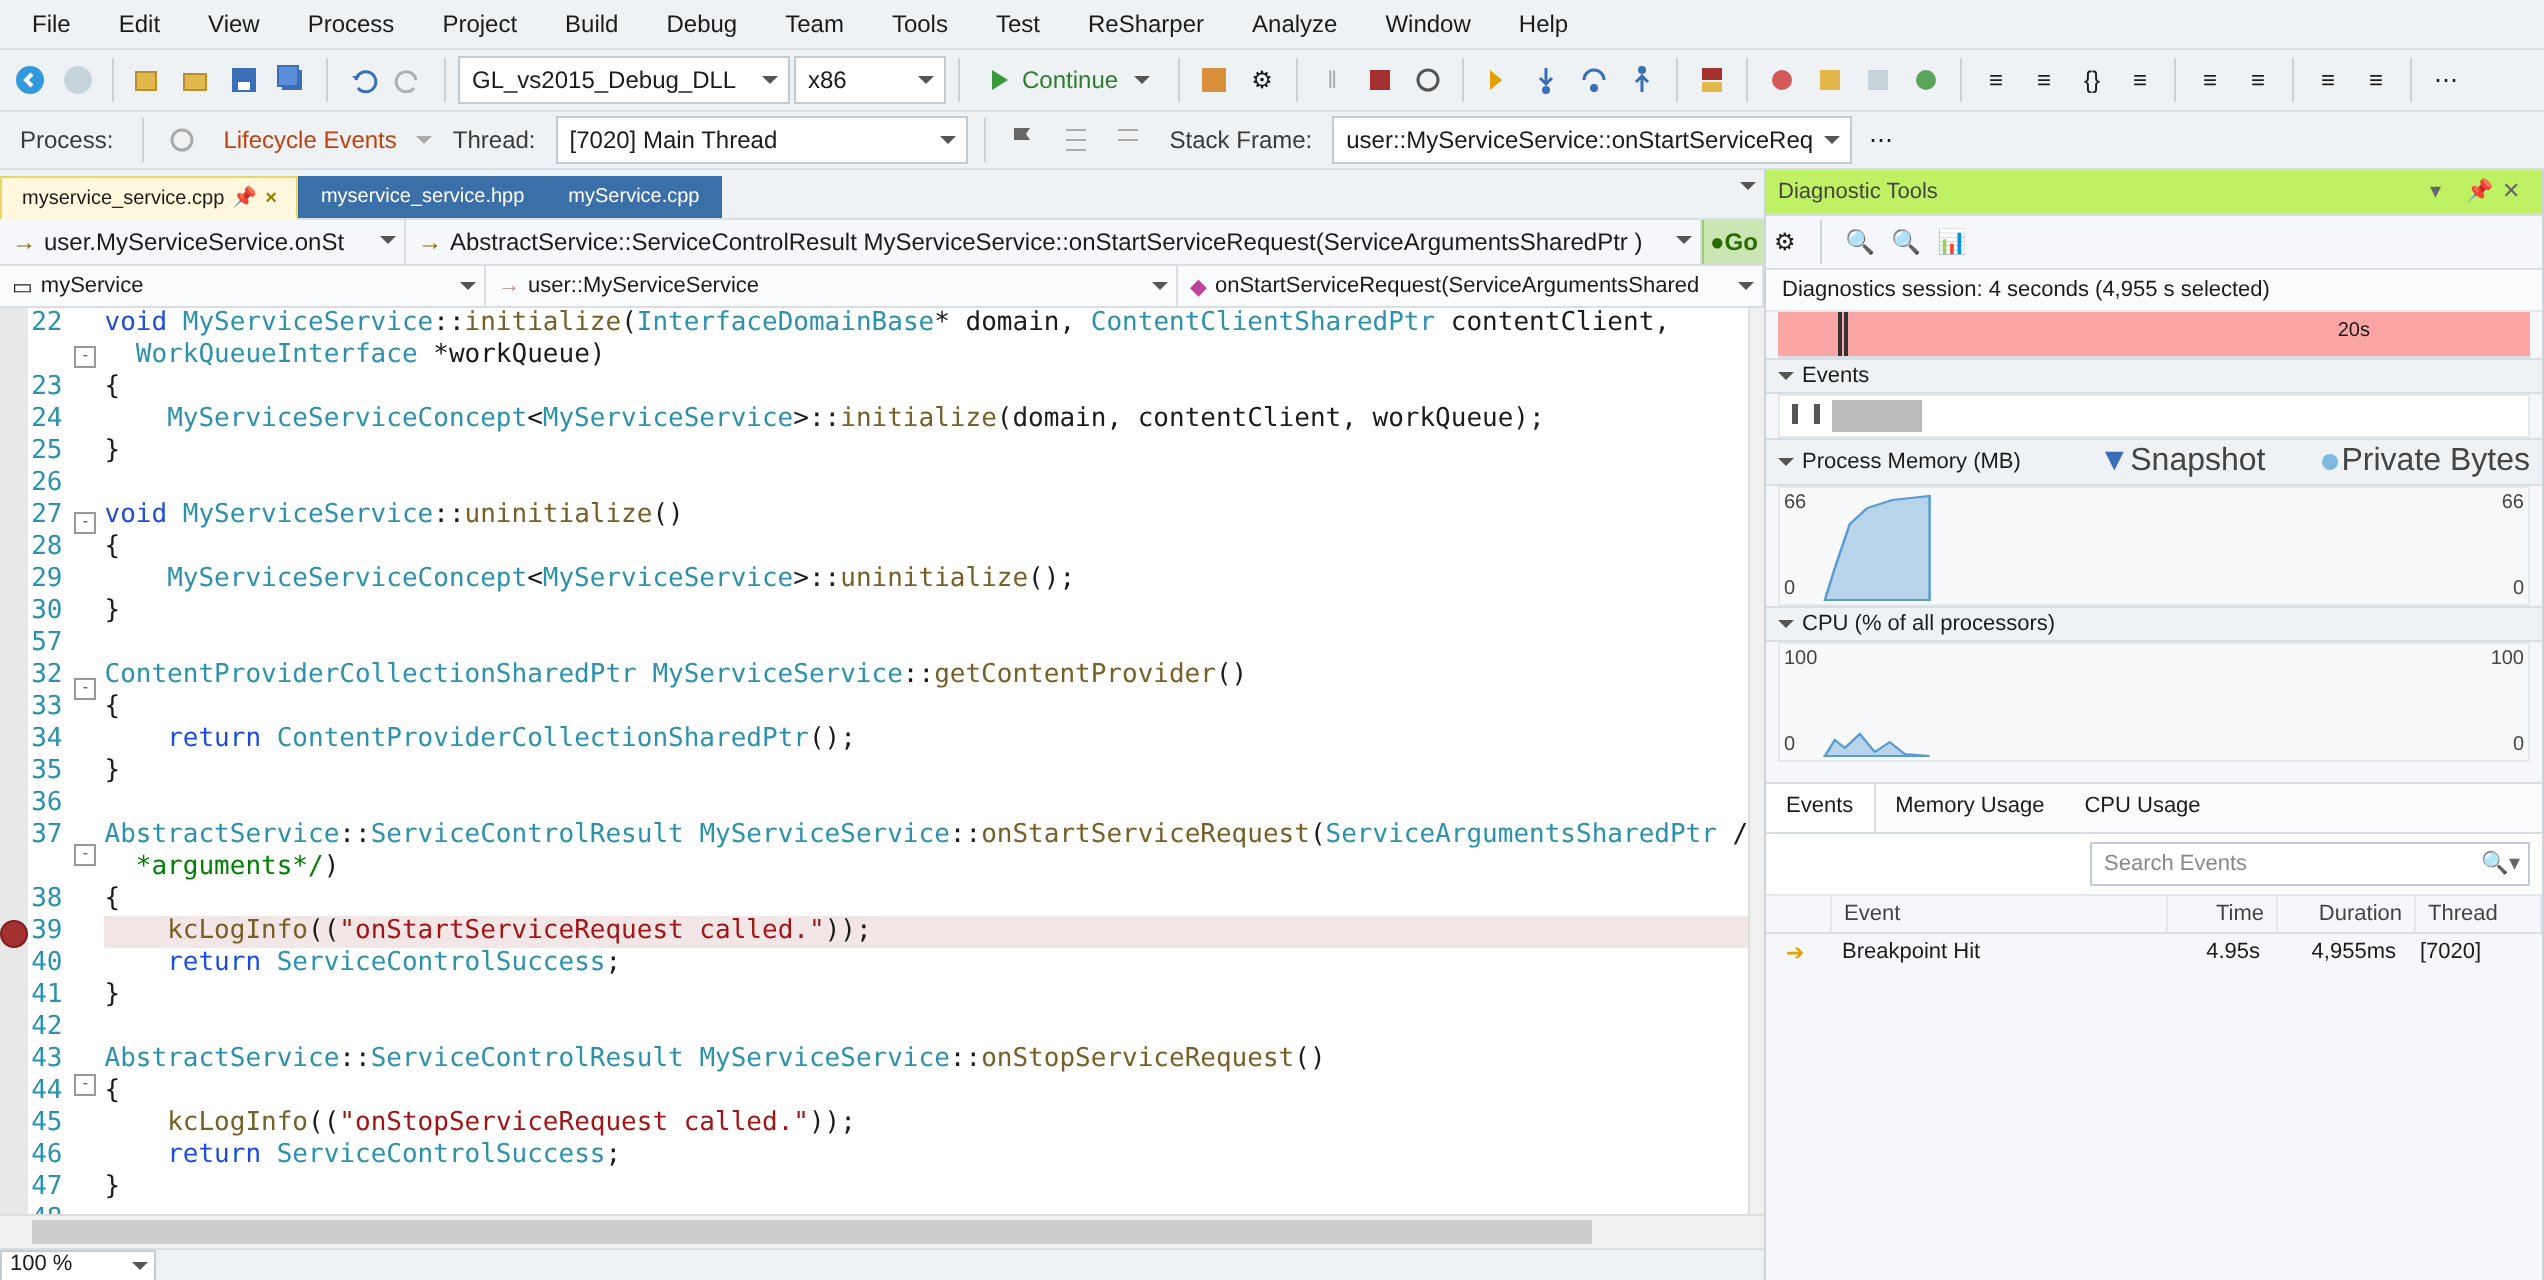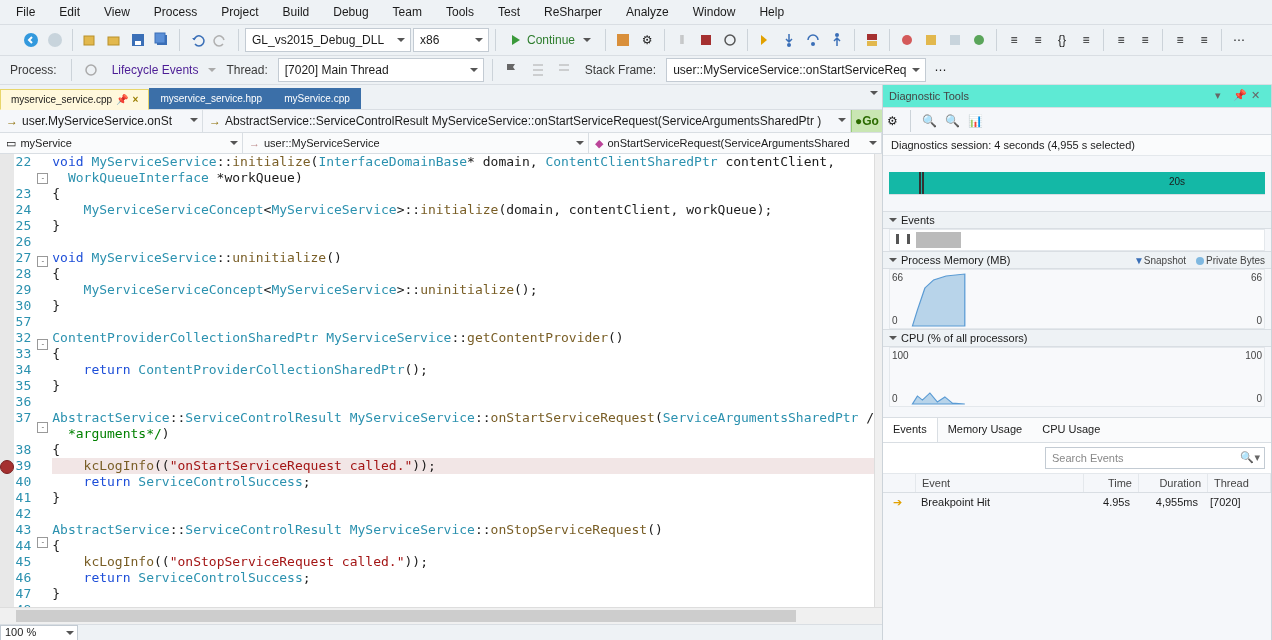--- a/index.html
+++ b/index.html
@@ -1,18 +1,18 @@
 <!DOCTYPE html>
 <html><head>
 <meta charset="utf-8">
 <style>
 html,body{margin:0;padding:0;font-family:"Segoe UI",Tahoma,sans-serif;font-size:12px;background:#eef2f5;color:#1b1b1b;width:1272px;height:640px;overflow:hidden}
 .menubar{display:flex;gap:0;background:#eef2f5;height:24px;align-items:center;padding:0 4px;border-bottom:1px solid #d9dee3}
 .menubar span{padding:19px 12px;cursor:default}
-.toolbar{display:flex;align-items:center;background:#eef2f5;height:30px;border-bottom:1px solid #d9dee3;padding:0 20px;gap:2px}
+.toolbar{display:flex;align-items:center;background:#eef2f5;height:30px;border-bottom:1px solid #d9dee3;padding:0 4px;gap:2px}
 .tb-sep{width:1px;height:22px;background:#ccd3d9;margin:0 4px}
 .tb-btn{width:22px;height:22px;display:flex;align-items:center;justify-content:center;border-radius:2px}
 .tb-btn svg{width:16px;height:16px}
 .tb-combo{height:22px;background:#fff;border:1px solid #c3cbd3;padding:0 18px 0 6px;display:flex;align-items:center;position:relative;min-width:60px}
 .tb-combo::after{content:"";position:absolute;right:5px;top:9px;border:4px solid transparent;border-top-color:#555}
 .continue-btn{display:flex;align-items:center;gap:5px;padding:0 8px;height:22px;color:#2d7d2d}
 .tb-text{padding:0 6px;color:#3a3a3a}
 .row2{display:flex;align-items:center;background:#eef2f5;height:28px;border-bottom:1px solid #d9dee3;padding:0 4px;gap:4px}
 .main{display:flex;height:558px}
 .editor-pane{width:882px;display:flex;flex-direction:column;border-right:1px solid #ccd3d9}
@@ -41,33 +41,33 @@
 .k{color:#1d4ed8}
 .t{color:#2b91af}
 .m{color:#795e26}
 .s{color:#a31515}
 .c{color:#008000}
 .bp-line{background:#f2e6e6}
 .footer{height:18px;background:#eef2f5;border-top:1px solid #d9dee3;display:flex;align-items:center;font-size:11px}
 .zoom-combo{width:58px;border:1px solid #c3cbd3;background:#fff;padding:0 14px 0 4px;height:16px;position:relative}
 .zoom-combo::after{content:"";position:absolute;right:3px;top:5px;border:4px solid transparent;border-top-color:#555}
 .diag-pane{flex:1;display:flex;flex-direction:column;background:#f5f7fa}
-.diag-title{background:#5eead4;height:22px;display:flex;align-items:center;padding:0 6px;border-bottom:1px solid #d9dee3;font-size:11px;color:#444}
+.diag-title{background:#bef264;height:22px;display:flex;align-items:center;padding:0 6px;border-bottom:1px solid #d9dee3;font-size:11px;color:#444}
 .diag-title .spacer{flex:1}
 .diag-title .icn{width:14px;height:14px;margin-left:4px;cursor:pointer;color:#666}
 .diag-tools{height:26px;display:flex;align-items:center;padding:0 4px;gap:8px;border-bottom:1px solid #d9dee3;background:#f5f7fa}
 .diag-session{padding:4px 8px;font-size:11px;background:#fafbfc;border-bottom:1px solid #e4e8ec}
-.ruler{height:22px;background:#14b8a6;border-bottom:1px solid #d9dee3;position:relative;margin:16px 6px}
+.ruler{height:22px;background:#fca5a5;border-bottom:1px solid #d9dee3;position:relative;margin:0 6px}
 .section-hdr{background:#eef2f5;padding:2px 6px;font-size:11px;border-top:1px solid #d9dee3;border-bottom:1px solid #d9dee3;display:flex;align-items:center}
 .section-hdr::before{content:"";display:inline-block;border:4px solid transparent;border-top-color:#555;margin-right:4px;margin-top:3px}
 .chart{height:58px;background:#f8f9fb;margin:0 6px;border:1px solid #e4e8ec;position:relative}
 .chart .ylab-l{position:absolute;left:2px;font-size:10px;color:#444}
 .chart .ylab-r{position:absolute;right:2px;font-size:10px;color:#444}
 .area-path{fill:#b8d4ea;stroke:#5a9bd4;stroke-width:1}
-.legend{font-size:10px;color:#444;display:flex;gap:10px;margin-left:auto}
+.legend{font-size:16px;color:#444;display:flex;gap:28px;margin-left:auto}
 .legend .dot{display:inline-block;width:8px;height:8px;border-radius:50%;vertical-align:middle;margin-right:2px}
 .tabs-diag{display:flex;background:#fafbfc;border-top:1px solid #d9dee3;border-bottom:1px solid #d9dee3;height:24px}
 .tabs-diag .dtab{padding:5px 10px;font-size:11px;cursor:default}
 .tabs-diag .dtab.active{background:#fff;border-right:1px solid #d9dee3}
 .search-row{padding:4px 6px;background:#fff;border-bottom:1px solid #e4e8ec;display:flex}
 .search-box{flex:0 0 190px;margin-left:auto;height:20px;border:1px solid #c3cbd3;padding:0 22px 0 6px;position:relative;color:#888;font-size:11px;display:flex;align-items:center}
 .search-box .mag{position:absolute;right:4px;top:3px;color:#666}
 .grid-hdr{display:flex;background:#f5f7fa;border-bottom:1px solid #d9dee3;font-size:11px;color:#444}
 .grid-hdr>div{padding:3px 6px;border-right:1px solid #e4e8ec}
 .grid-row{display:flex;font-size:11px;padding:3px 0}
@@ -254,21 +254,21 @@
 </div>
 
 <div class="row2">
   <span class="tb-text">Process:</span>
   <div class="tb-sep"></div>
   <div class="tb-btn">
       <svg viewBox="0 0 16 16">
         <circle cx="8" cy="8" r="5" fill="none" stroke="#aaa" stroke-width="1.5"></circle>
       </svg>
     </div>
-  <span class="tb-text" style="color:#4c1d95">Lifecycle Events</span>
+  <span class="tb-text" style="color:#c2410c">Lifecycle Events</span>
   <span style="border:4px solid transparent;border-top-color:#aaa;margin-top:3px"></span>
   <span class="tb-text">Thread:</span>
   <div class="tb-combo" style="min-width:180px">
       <span>[7020] Main Thread</span>
     </div>
   <div class="tb-sep"></div>
   <div class="tb-btn">
       <svg viewBox="0 0 16 16">
         <path d="M3 2v12M3 2h8l-2 3 2 3H3" fill="#666"></path>
       </svg>

